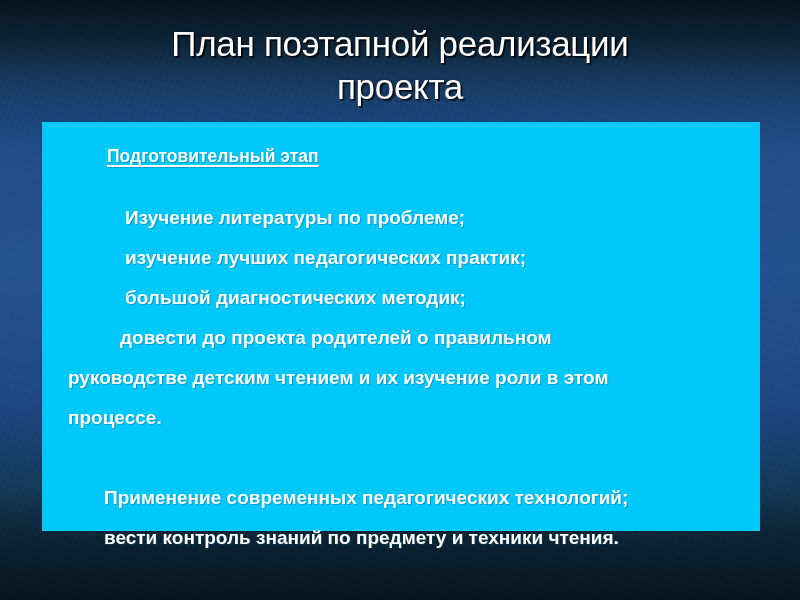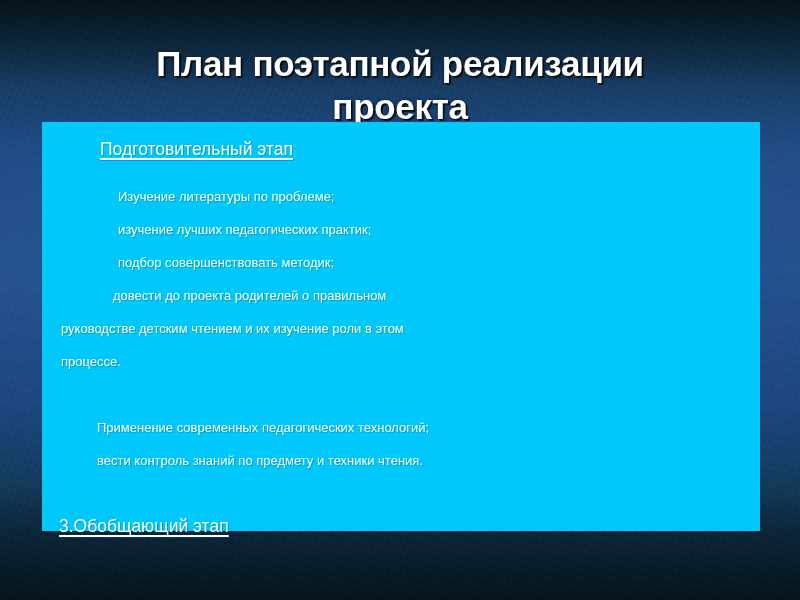--- a/index.html
+++ b/index.html
@@ -58,61 +58,60 @@
   
   #title {
     position: absolute;
     left: 50px;
     top: 22px;
     width: 700px;
     text-align: center;
     color: #ffffff;
     font-size: 35px;
     line-height: 43px;
-    font-weight: bold;
+    font-weight: normal;
     letter-spacing: -0.3px;
     text-shadow:
       2px 2px 0 rgba(0,0,0,.55),
       1px 1px 0 rgba(0,0,0,.45),
       0 0 4px rgba(0,0,0,.35);
     white-space: pre-line;
-    margin-top: 20px;
   }
 
   
   #content-box {
     position: absolute;
     left: 42px;
     top: 122px;
     width: 718px;
     height: 409px;
     background: #00c8fa;
     box-sizing: border-box;
     padding: 6px 10px 0 6px;
   }
 
   .para {
     color: #ffffff;
-    font-weight: normal;
-    margin: 9px;
+    font-weight: bold;
+    margin: 16px;
     text-shadow: 1px 1px 0 rgba(0,90,130,.38);
   }
 
   .sec-head {
     font-size: 17.5px;
     line-height: 25px;
     text-decoration: underline;
     text-underline-offset: 3px;
     text-decoration-thickness: 2px;
   }
   .head-indent { padding-left: 43px; }
   .head-flush  { padding-left: 2px; }
 
   .body-line {
-    font-size: 13px;
+    font-size: 19px;
     line-height: 24px;
   }
   .ind-1  { padding-left: 61px; }
   .ind-2  { padding-left: 56px; }
   .ind-0  { padding-left: 4px; }
   .ind-sub{ padding-left: 40px; }
 
   .gap-sm { height: 5px; }
   .gap-md { height: 19px; }
   .gap-lg { height: 23px; }
@@ -128,21 +127,21 @@
 
   <div id="title">План поэтапной реализации
 проекта</div>
 
   <div id="content-box">
 
     <div class="para sec-head head-indent">Подготовительный  этап</div>
     <div class="gap-sm"></div>
     <div class="para body-line ind-1">Изучение литературы по проблеме;</div>
     <div class="para body-line ind-1">изучение лучших педагогических практик;</div>
-    <div class="para body-line ind-1">подбор совершенствовать методик;</div>
+    <div class="para body-line ind-1">большой диагностических методик;</div>
     <div class="para body-line ind-2">довести до проекта родителей о правильном</div>
     <div class="para body-line ind-0">руководстве детским чтением и их изучение роли в этом</div>
     <div class="para body-line ind-0">процессе.</div>
 
     <div class="gap-md"></div>
 
     <div class="gap-sm"></div>
     <div class="para body-line ind-sub">Применение современных педагогических технологий;</div>
     <div class="para body-line ind-sub">вести контроль знаний по предмету и техники чтения.</div>
 

